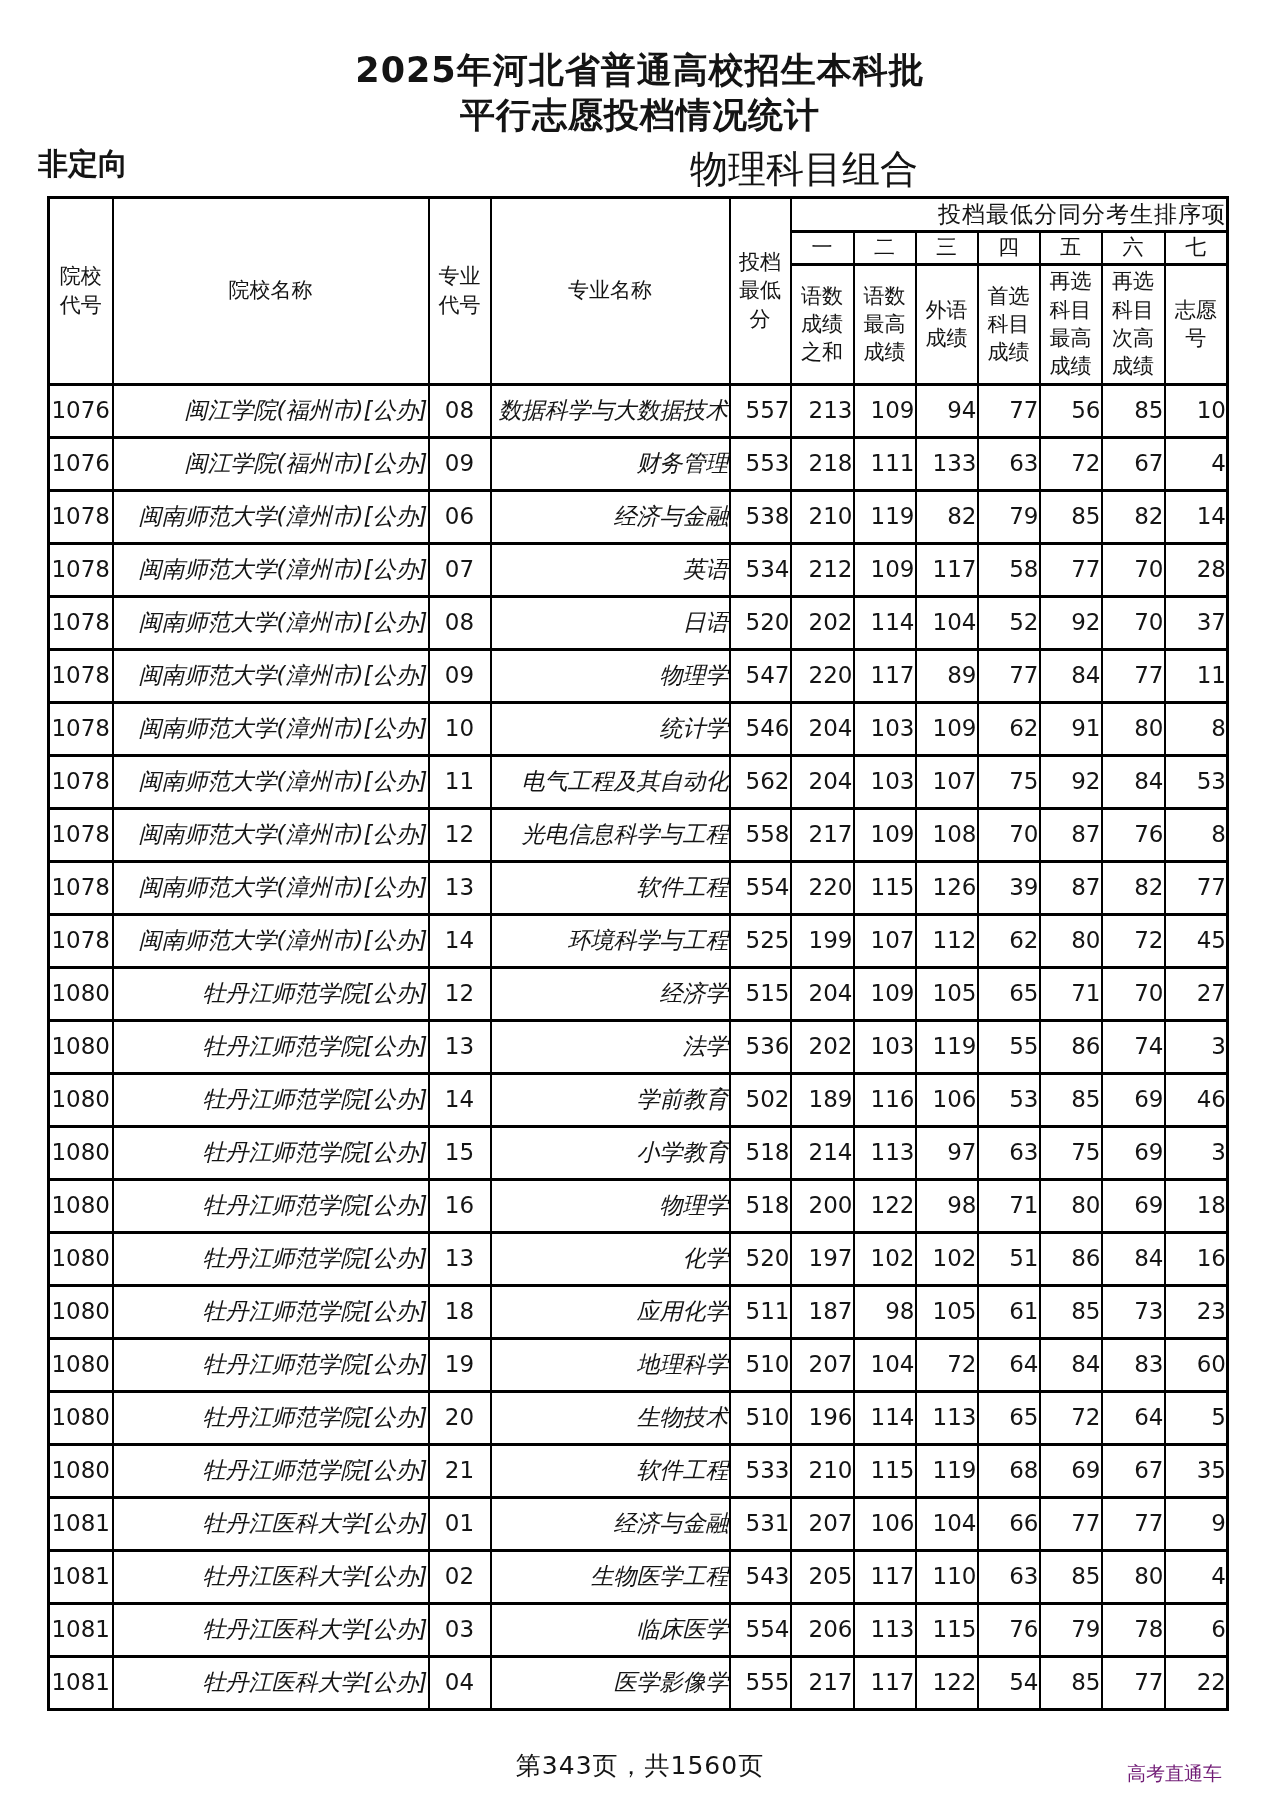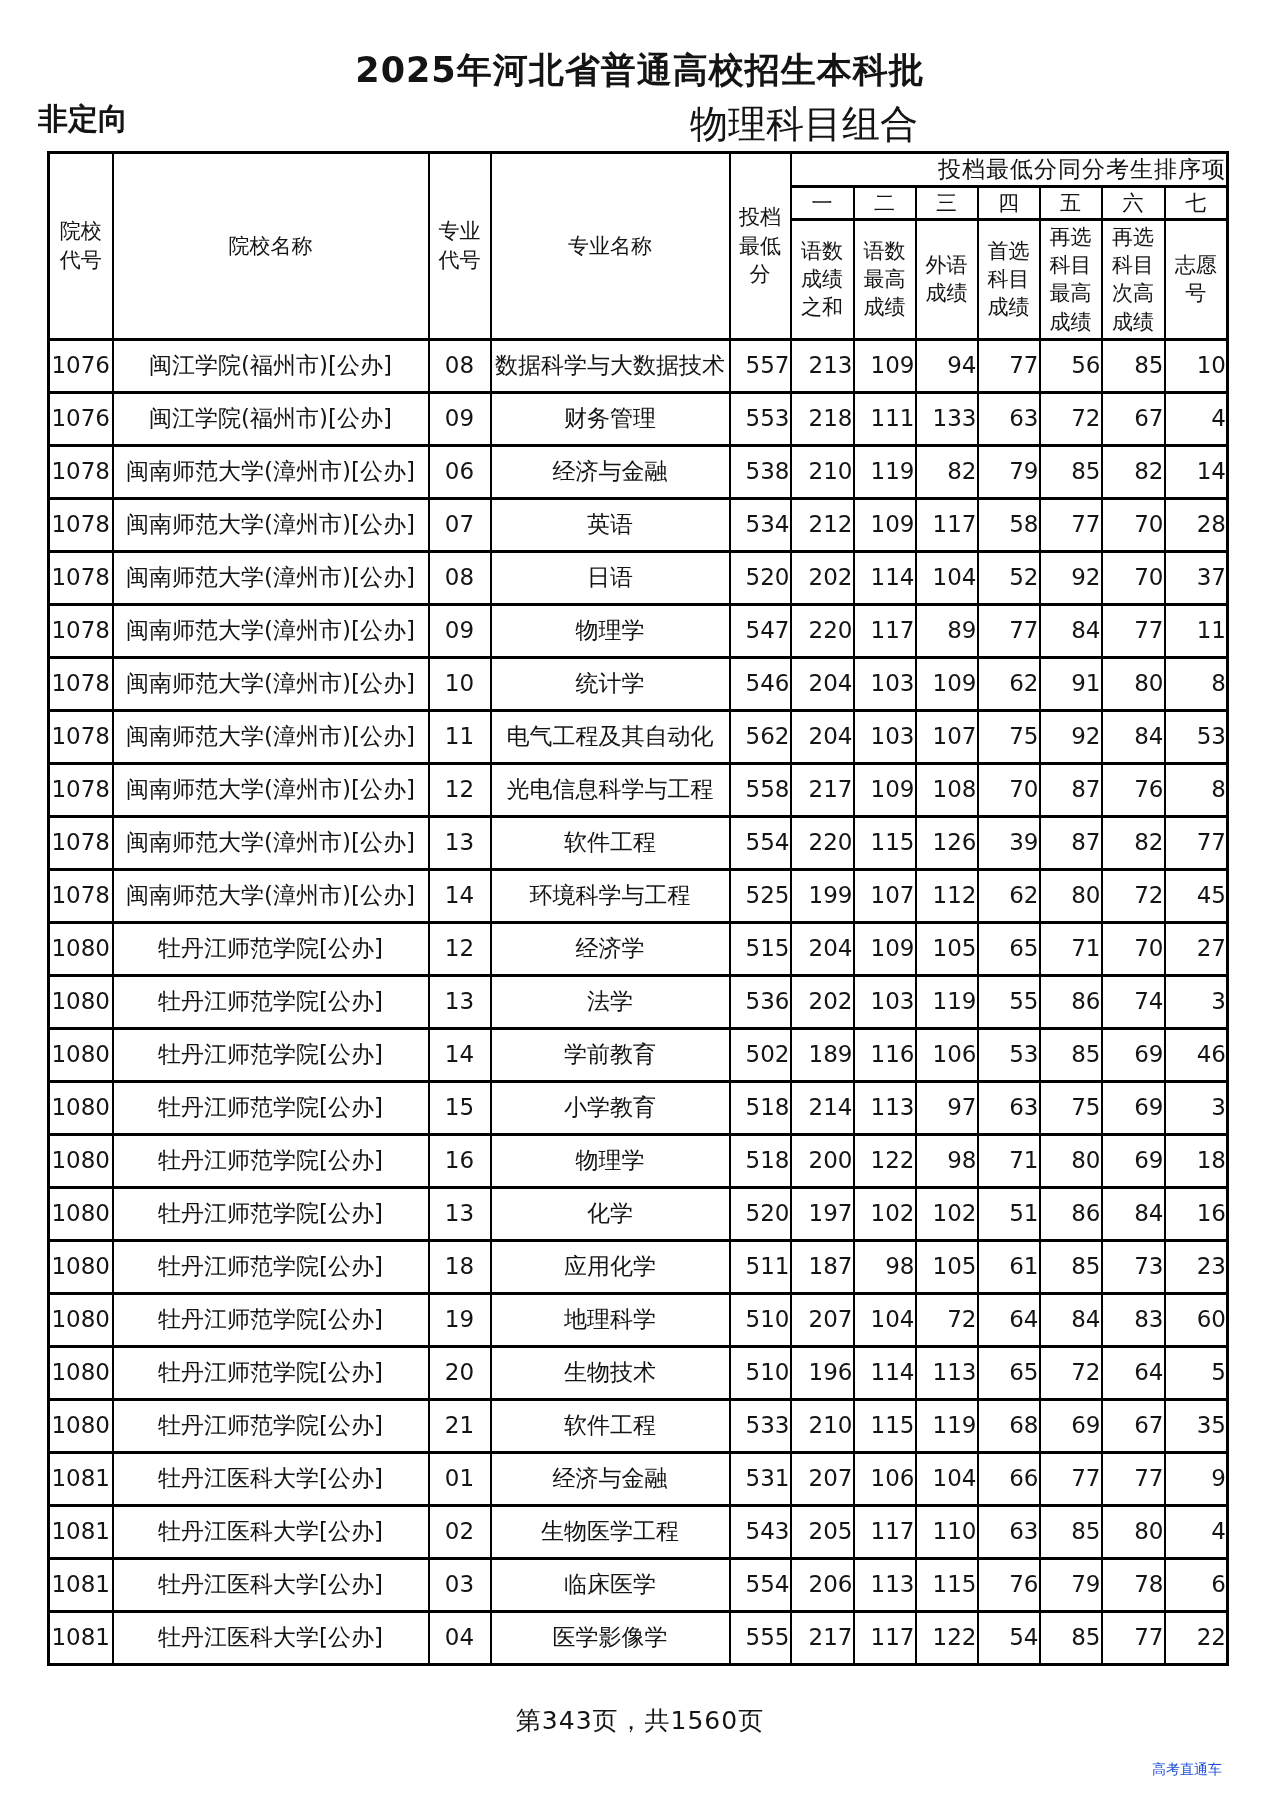--- a/index.html
+++ b/index.html
@@ -84,41 +84,42 @@
     vertical-align: middle;
     letter-spacing: 1px;
   }
   tbody tr { height: 53px; }
   td.cell {
     font-size: 23px;
     vertical-align: middle;
     line-height: 1.25;
   }
   td.t-center { text-align: center; }
-  td.t-left { text-align: center; padding-left: 7px; padding-right: 4px; }
+  td.t-left { text-align: right; padding-left: 7px; padding-right: 4px; font-style: italic; }
   td.t-right { text-align: right; padding-right: 8px; }
   .page-footer {
     margin-top: 38px;
     text-align: center;
     font-size: 25px;
     letter-spacing: 1px;
   }
   .watermark {
     position: absolute;
     right: 58px;
     top: 1761px;
-    font-size: 14px;
-    color: #1d4ed8;
+    font-size: 19px;
+    color: #701a75;
   }
 </style>
 </head>
 <body>
 
 <div class="page-title">
   <div>2025年河北省普通高校招生本科批</div>
+  <div>平行志愿投档情况统计</div>
 </div>
 
 <div class="section-labels">
   <div class="label-left">非定向</div>
   <div class="label-right">物理科目组合</div>
 </div>
 
 <table class="stats">
   <colgroup>
     <col class="c-code">

